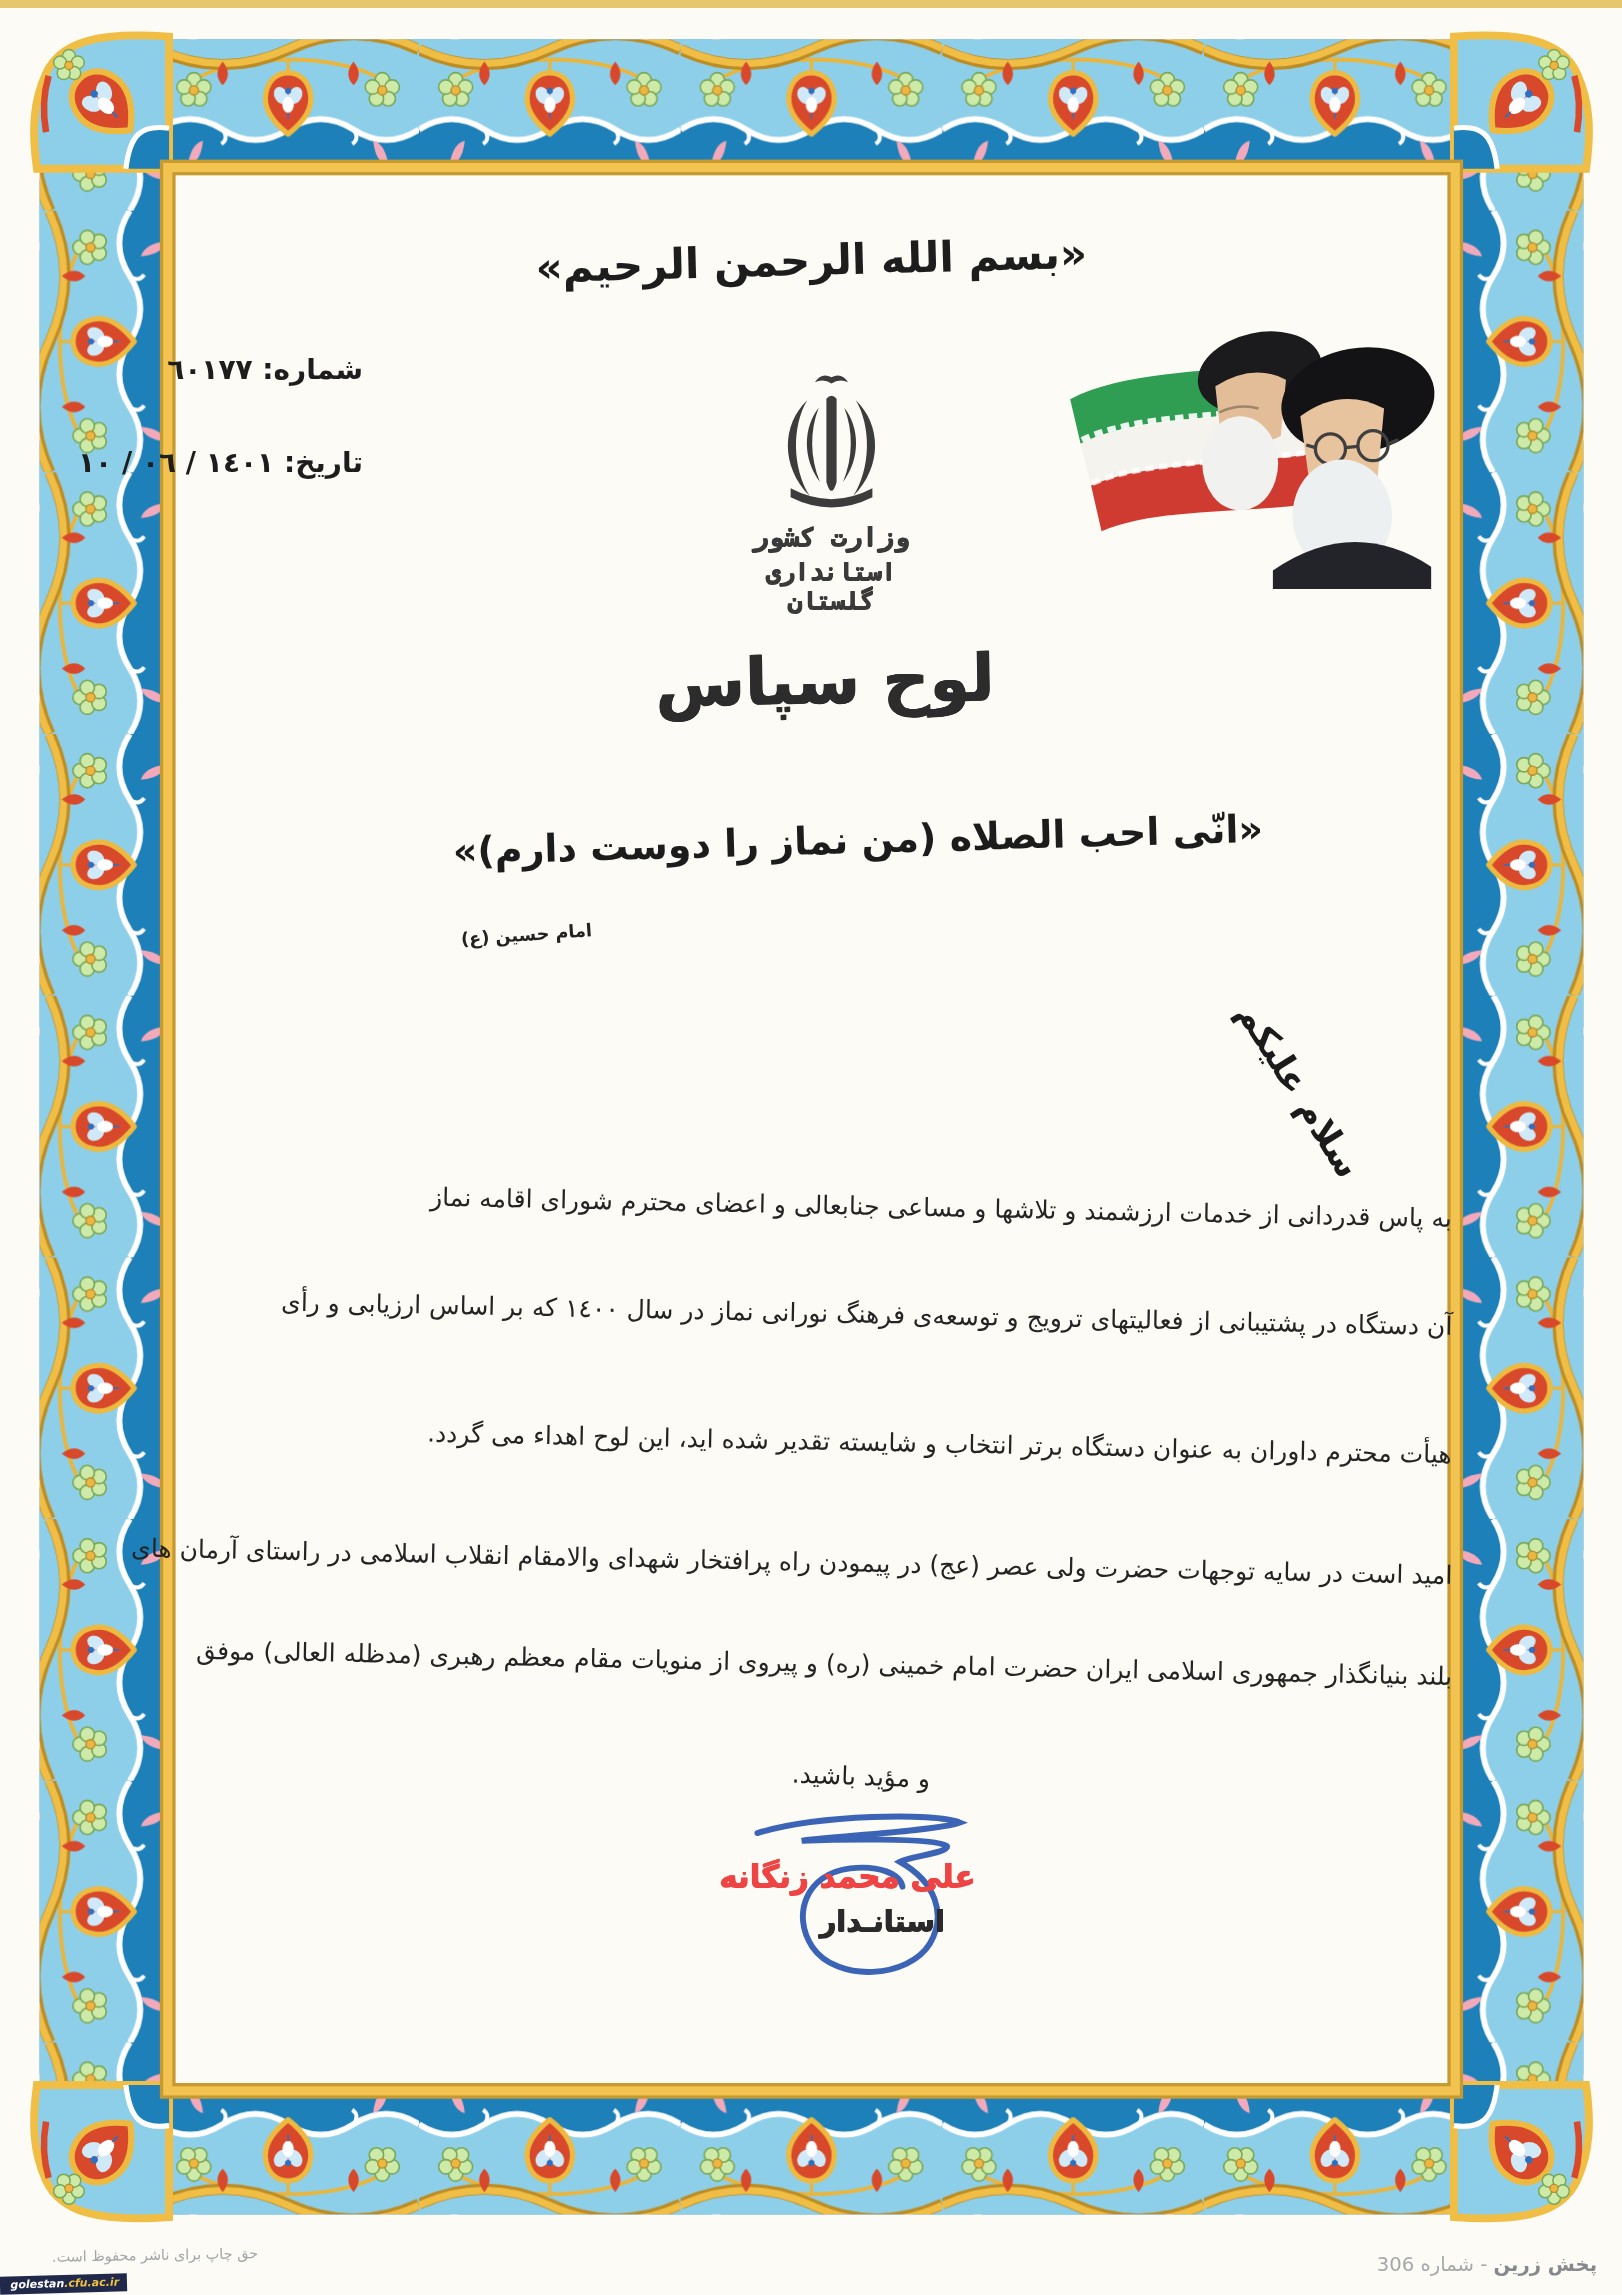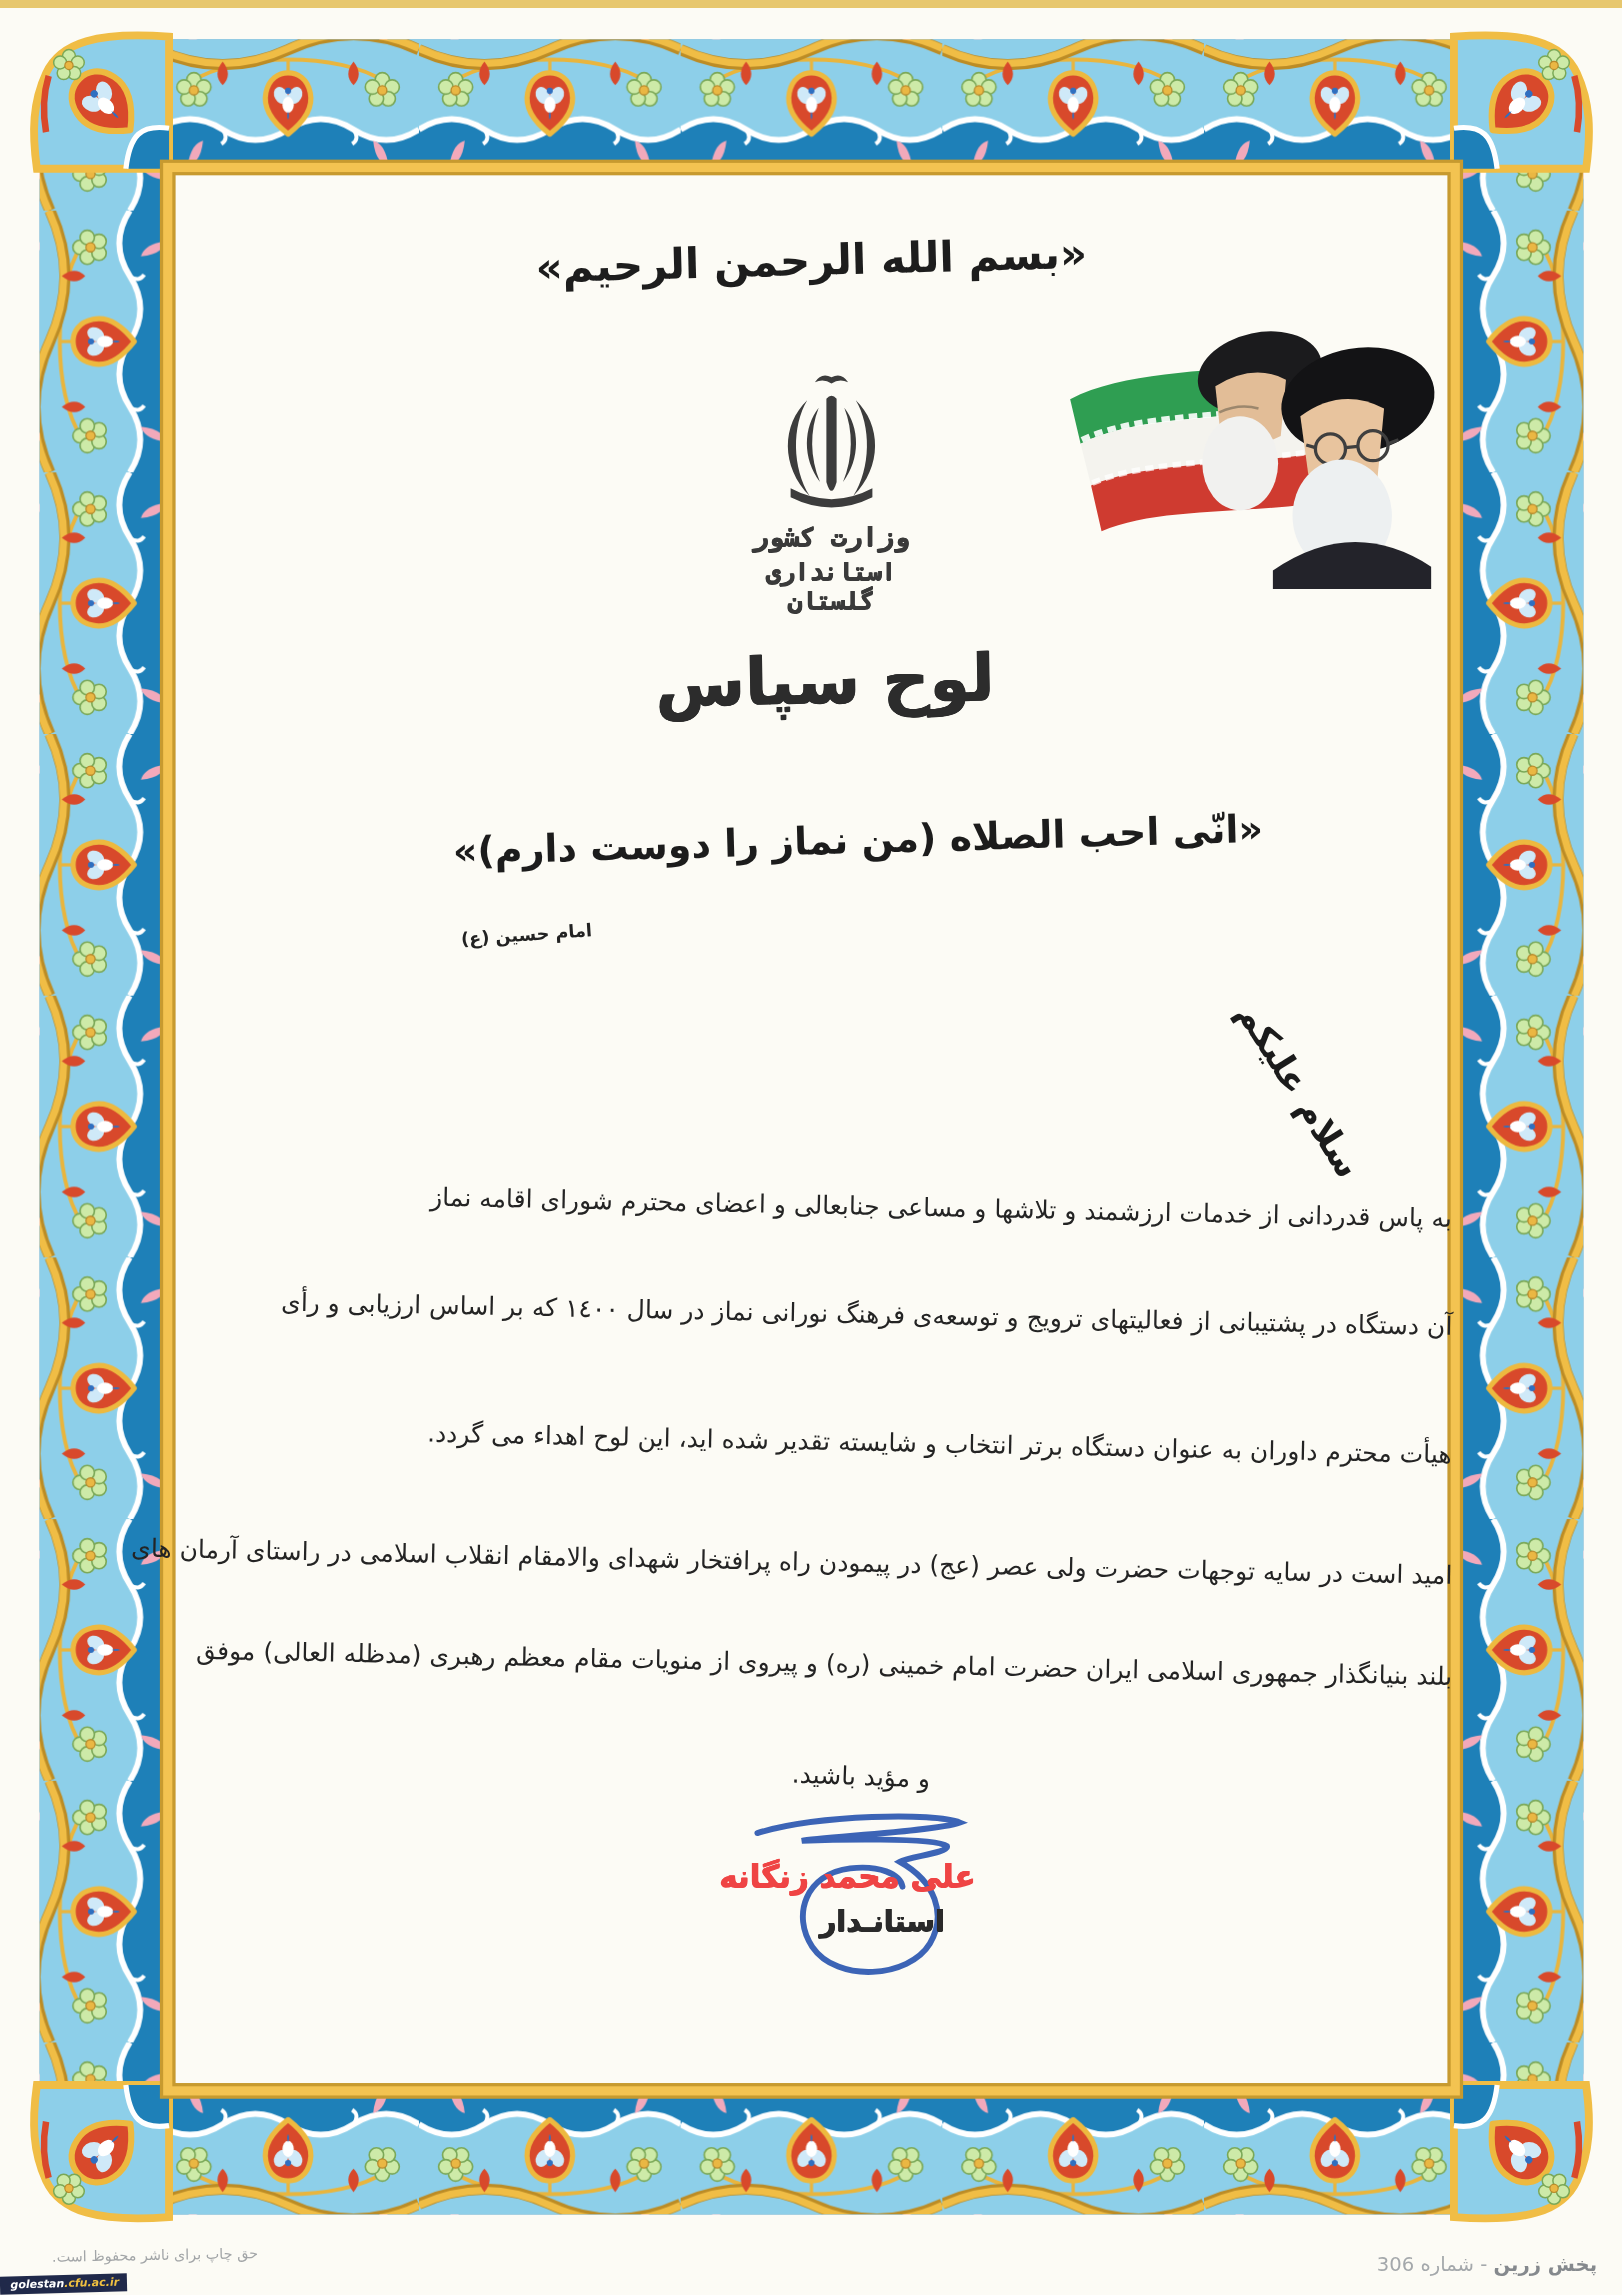--- a/index.html
+++ b/index.html
@@ -128,20 +128,30 @@
     <rect x="256" y="256" width="1968" height="2940" fill="none" stroke="#c79a2f" stroke-width="24"></rect>
     <rect x="256" y="256" width="1968" height="2940" fill="none" stroke="#f3c351" stroke-width="14"></rect>
   </svg>
 
   <div class="scan-edge"></div>
 
   <div class="content">
 
     <div class="abs bismillah c nw">«بسم الله الرحمن الرحیم»</div>
 
+    <div class="abs ref">
+      <div class="refline">
+        <span>شماره:</span>
+        <span class="num">٦٠١٧٧</span>
+      </div>
+      <div class="refline">
+        <span>تاریخ:</span>
+        <span class="num">١٤٠١ / ٠٦ / ١٠</span>
+      </div>
+    </div>
 
     <div class="abs emblem-block">
       <svg width="115" height="147" viewBox="-90 -120 180 230" aria-hidden="true">
         <g fill="#3c3c3c">
           <path d="M-26,-104 q10,-16 26,-8 q16,-8 26,8 q-14,-6 -26,2 q-12,-8 -26,-2 Z"></path>
           <path d="M-8,-78 q8,-10 16,0 L8,52 q-8,28 -16,0 Z"></path>
           <path d="M-20,-64 C-44,-34 -46,16 -18,52 C-34,14 -34,-28 -20,-64 Z"></path>
           <path d="M20,-64 C44,-34 46,16 18,52 C34,14 34,-28 20,-64 Z"></path>
           <path d="M-38,-76 C-78,-38 -80,28 -34,74 C-62,30 -62,-36 -38,-76 Z"></path>
           <path d="M38,-76 C78,-38 80,28 34,74 C62,30 62,-36 38,-76 Z"></path>

